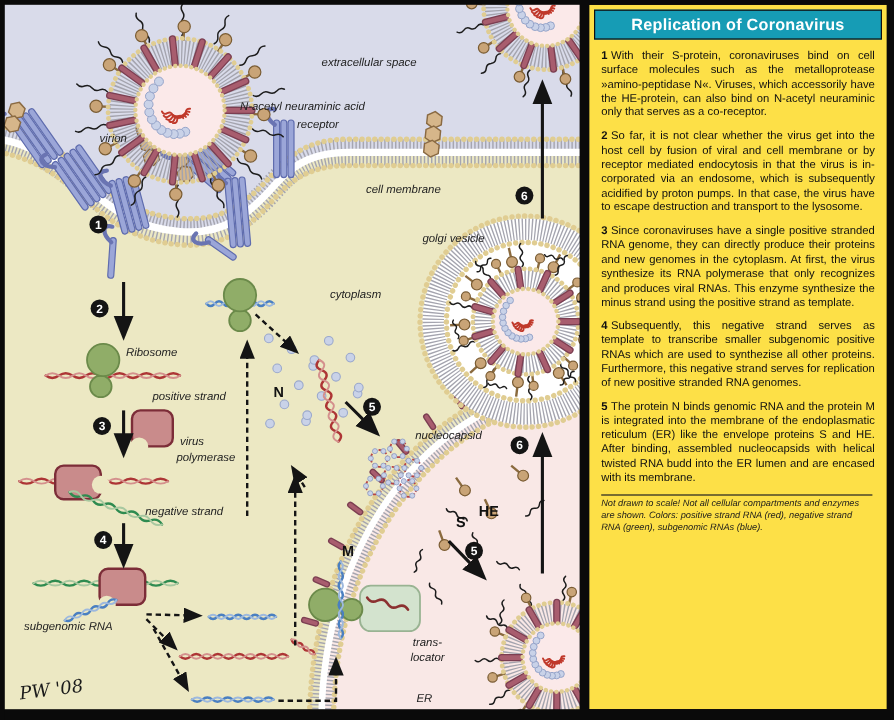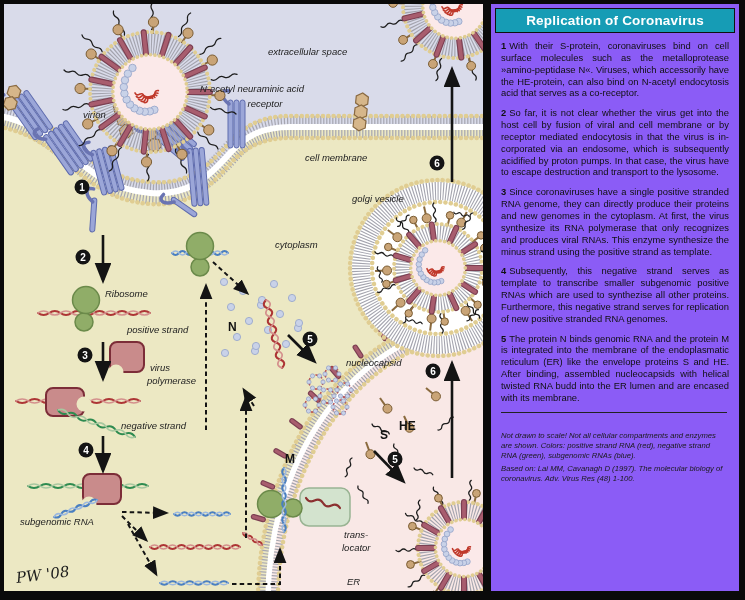--- a/index.html
+++ b/index.html
@@ -7,28 +7,28 @@
          font-family:"Liberation Sans",sans-serif;}
   #diagram-svg{position:absolute;left:0;top:0;}
   
   .frame{position:absolute;background:#0a0a0a;z-index:40;}
   #f-top{left:0;top:0;width:745px;height:4px;}
   #f-bottom{left:0;top:591px;width:745px;height:9px;}
   #f-left{left:0;top:0;width:4px;height:600px;}
   #f-right{left:739px;top:0;width:6px;height:600px;}
   #f-div{left:483px;top:0;width:8px;height:600px;}
   
-  .right-panel{position:absolute;left:491px;top:4px;width:248px;height:587px;background:#8b5cf6;z-index:30;}
+  .right-panel{position:absolute;left:491px;top:4px;width:248px;height:587px;background:#fde047;z-index:30;}
   .title-bar{margin:4px 4px 7px 4px;height:23px;background:#169cb5;border:1.6px solid #101010;
              display:flex;align-items:center;justify-content:center;}
   .title-bar span{color:#fff;font-weight:bold;font-size:13.5px;letter-spacing:.2px;}
   .paras{margin:0 10px;color:#101010;font-size:9.4px;line-height:1.26;text-align:justify;}
   .para{margin:0 0 8px 0;}
   .pnum{font-weight:bold;margin-right:3px;}
-  .footnote{margin:4px 12px 0 10px;border-top:1.6px solid #222;padding-top:18px;
+  .footnote{margin:4px 12px 0 10px;border-top:1.6px solid #222;padding-top:2px;
             font-style:italic;font-size:7.7px;line-height:1.32;color:#1a1a1a;}
   .footnote p{margin:0 0 3px 0;}
   
   .lbl{font-family:"Liberation Sans",sans-serif;font-style:italic;font-size:9.5px;fill:#222;}
   .lblb{font-family:"Liberation Sans",sans-serif;font-weight:bold;font-size:12px;fill:#111;}
   .stepnum{font-family:"Liberation Sans",sans-serif;font-weight:bold;font-size:10px;fill:#fff;}
   .sig{font-family:"DejaVu Serif",serif;font-style:italic;font-size:15px;fill:#1a1a1a;}
 </style>
 </head>
 <body>
@@ -691,29 +691,28 @@
           <text class="stepnum" x="437" y="166.5" text-anchor="middle">6</text>
         </g>
     </g>
   </svg>
 
   <div class="right-panel">
     <div class="title-bar" style="background: rgb(22, 156, 181);">
       <span>Replication of Coronavirus</span>
     </div>
     <div class="paras">
-      <p class="para"><b class="pnum">1</b><span>With their S-protein, coronaviruses bind on cell surface molecules such as the metalloprotease »amino-peptidase N«. Viruses, which accessorily have the HE-protein, can also bind on N-acetyl endocytosis acid that serves as a co-receptor.</span></p>
+      <p class="para"><b class="pnum">1</b><span>With their S-protein, coronaviruses bind on cell surface molecules such as the metalloprotease »amino-peptidase N«. Viruses, which accessorily have the HE-protein, can also bind on N-acetyl neuraminic only that serves as a co-receptor.</span></p>
       <p class="para"><b class="pnum">2</b><span>So far, it is not clear whether the virus get into the host cell by fusion of viral and cell membrane or by receptor mediated endocytosis in that the virus is in-corporated via an endosome, which is subsequently acidified by proton pumps. In that case, the virus have to escape destruction and transport to the lysosome.</span></p>
       <p class="para"><b class="pnum">3</b><span>Since coronaviruses have a single positive stranded RNA genome, they can directly produce their proteins and new genomes in the cytoplasm. At first, the virus synthesize its RNA polymerase that only recognizes and produces viral RNAs. This enzyme synthesize the minus strand using the positive strand as template.</span></p>
       <p class="para"><b class="pnum">4</b><span>Subsequently, this negative strand serves as template to transcribe smaller subgenomic positive RNAs which are used to synthezise all other proteins. Furthermore, this negative strand serves for replication of new positive stranded RNA genomes.</span></p>
       <p class="para"><b class="pnum">5</b><span>The protein N binds genomic RNA and the protein M is integrated into the membrane of the endoplasmatic reticulum (ER) like the envelope proteins S and HE. After binding, assembled nucleocapsids with helical twisted RNA budd into the ER lumen and are encased with its membrane.</span></p>
     </div>
     <div class="footnote">
       <p>Not drawn to scale! Not all cellular compartments and enzymes are shown. Colors: positive strand RNA (red), negative strand RNA (green), subgenomic RNAs (blue).</p>
-      <p>Based on: Lai MM, Cavanagh D (1997). The molecular biology of coronavirus. Adv. Virus Res (48) 1-100.</p>
     </div>
   </div>
 
   <div class="frame" id="f-top"></div>
   <div class="frame" id="f-bottom"></div>
   <div class="frame" id="f-left"></div>
   <div class="frame" id="f-right"></div>
   <div class="frame" id="f-div"></div>
 </div>
 

